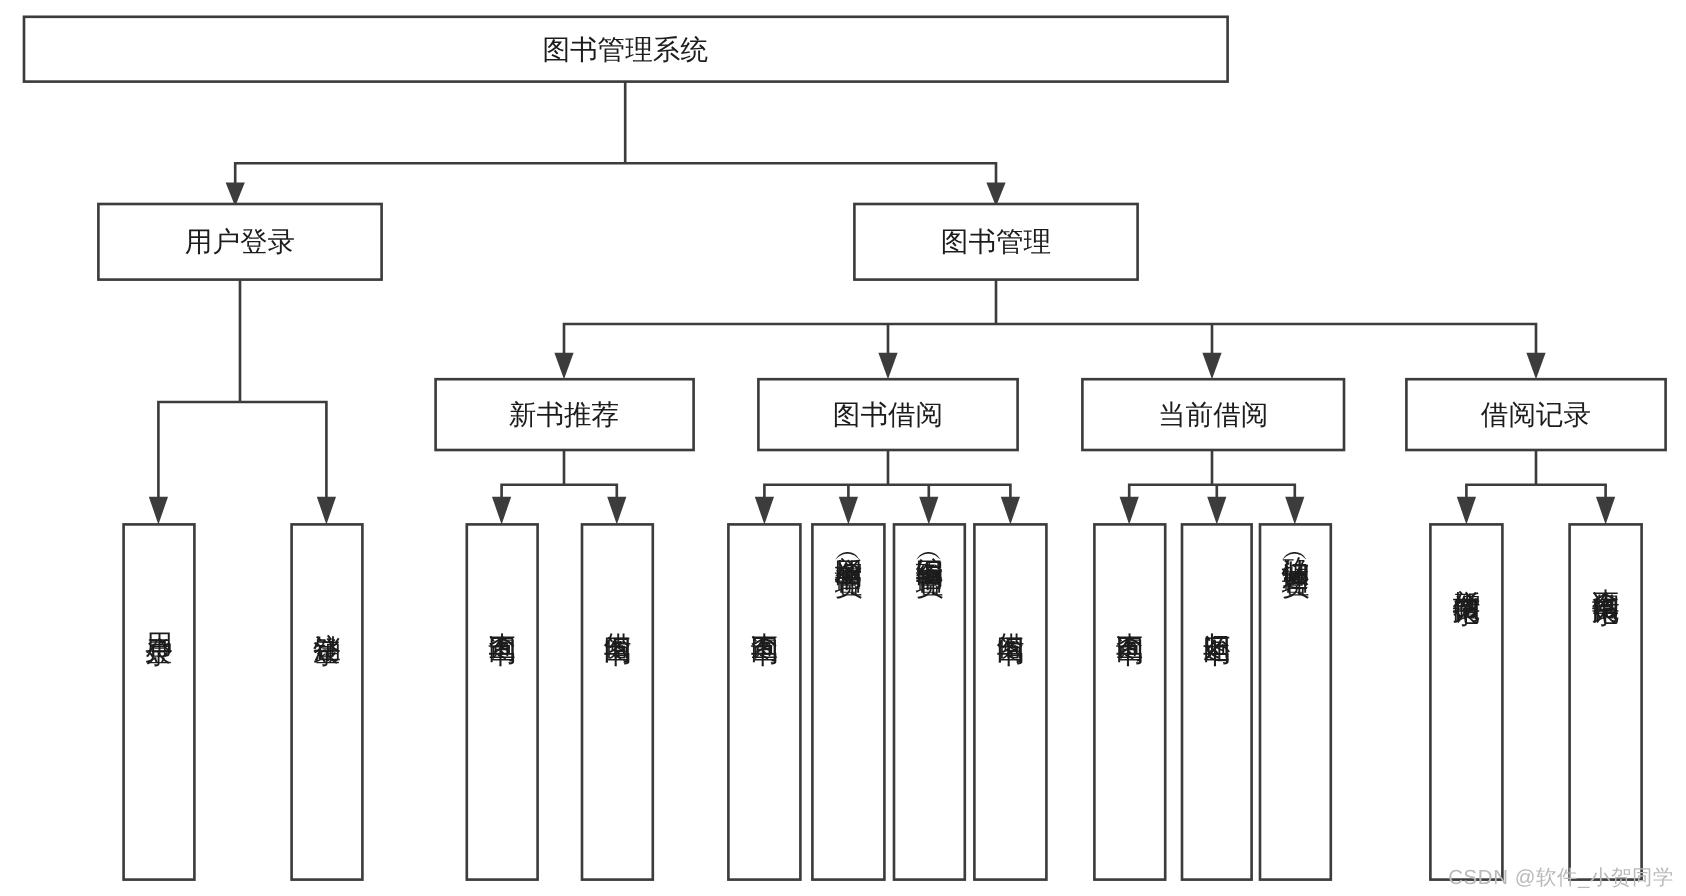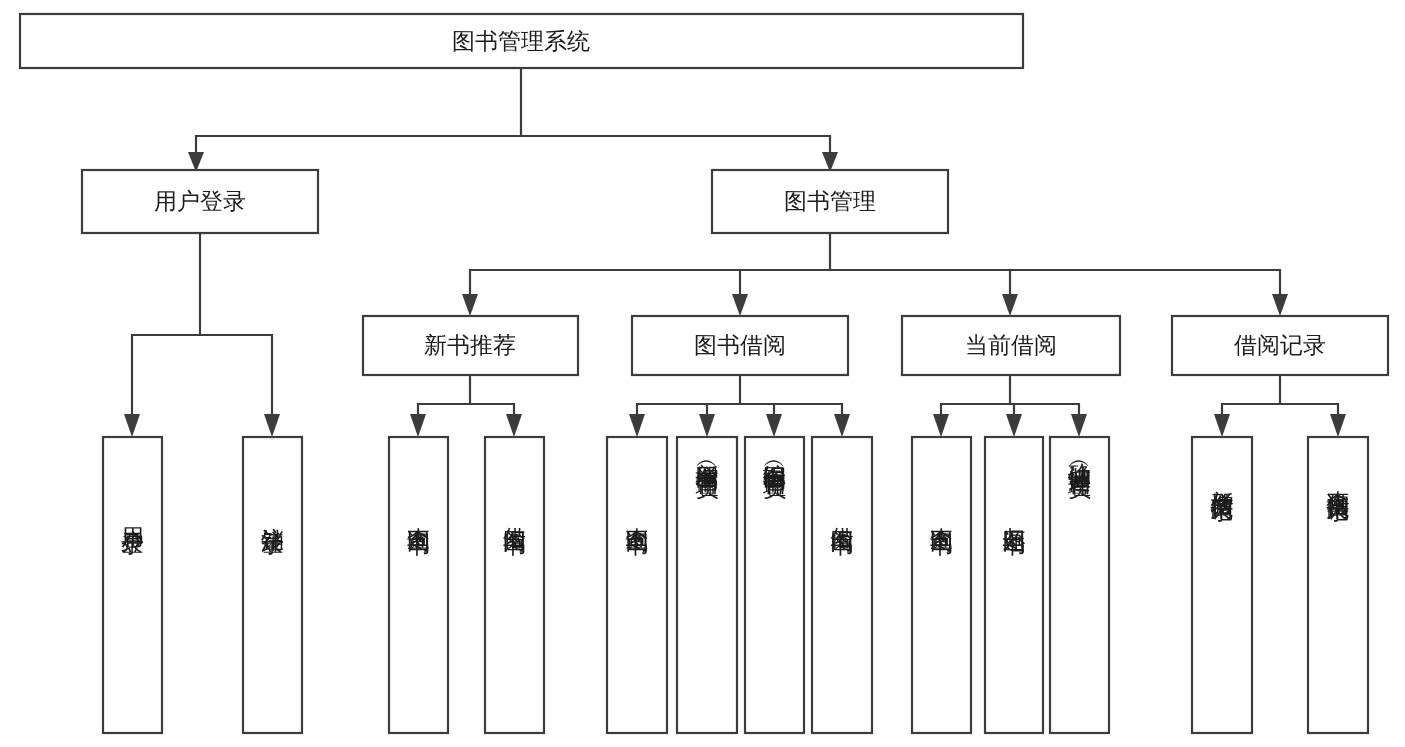--- a/index.html
+++ b/index.html
@@ -210,14 +210,15 @@
   <div class="leaf-label-wrap" style="left:1050px; top:437px; width:59px; height:296px;">
     <span class="leaf-label" style="margin-top:8px;">确认归还（管理员）</span>
   </div>
   <div class="leaf-label-wrap" style="left:1192px; top:437px; width:60px; height:296px;">
     <span class="leaf-label" style="margin-top:35px;">新增借阅记录</span>
   </div>
   <div class="leaf-label-wrap" style="left:1308px; top:437px; width:60px; height:296px;">
     <span class="leaf-label" style="margin-top:35px;">查询借阅记录</span>
   </div>
 
+  <div class="watermark">CSDN @软件_小贺同学</div>
 
 </div>
 
 </body></html>

